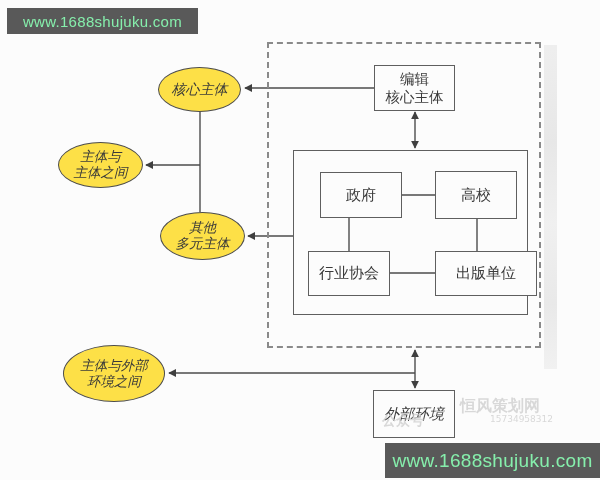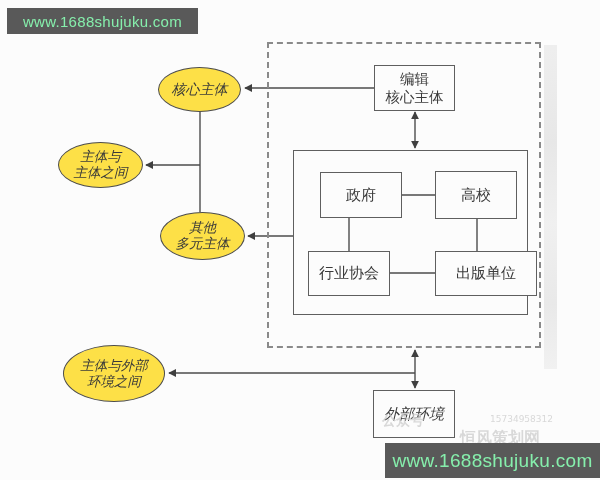--- a/index.html
+++ b/index.html
@@ -52,21 +52,21 @@
     font-family:"Liberation Sans","DejaVu Sans",sans-serif;letter-spacing:.3px;
   }
   .banner-top{left:7px;top:8px;width:191px;height:26px;font-size:15px;}
   .banner-bottom{left:385px;top:443px;width:215px;height:35px;font-size:19px;}
   
   .ghost{
     position:absolute;z-index:5;color:#cdcdcd;opacity:.75;
     filter:blur(.6px);white-space:nowrap;
     font-family:"DejaVu Sans","Liberation Sans",sans-serif;
   }
-  .ghost-brand{left:460px;top:396px;font-size:16px;font-weight:bold;margin-top:32px;}
+  .ghost-brand{left:460px;top:396px;font-size:16px;font-weight:bold;}
   .ghost-phone{left:490px;top:414px;font-size:9px;}
   .ghost-account{left:382px;top:412px;font-size:14px;font-weight:bold;}
 </style>
 </head>
 <body>
 
 <div id="stage">
 
   <svg id="connectors" viewBox="0 0 600 480" xmlns="http://www.w3.org/2000/svg">
     <defs>

